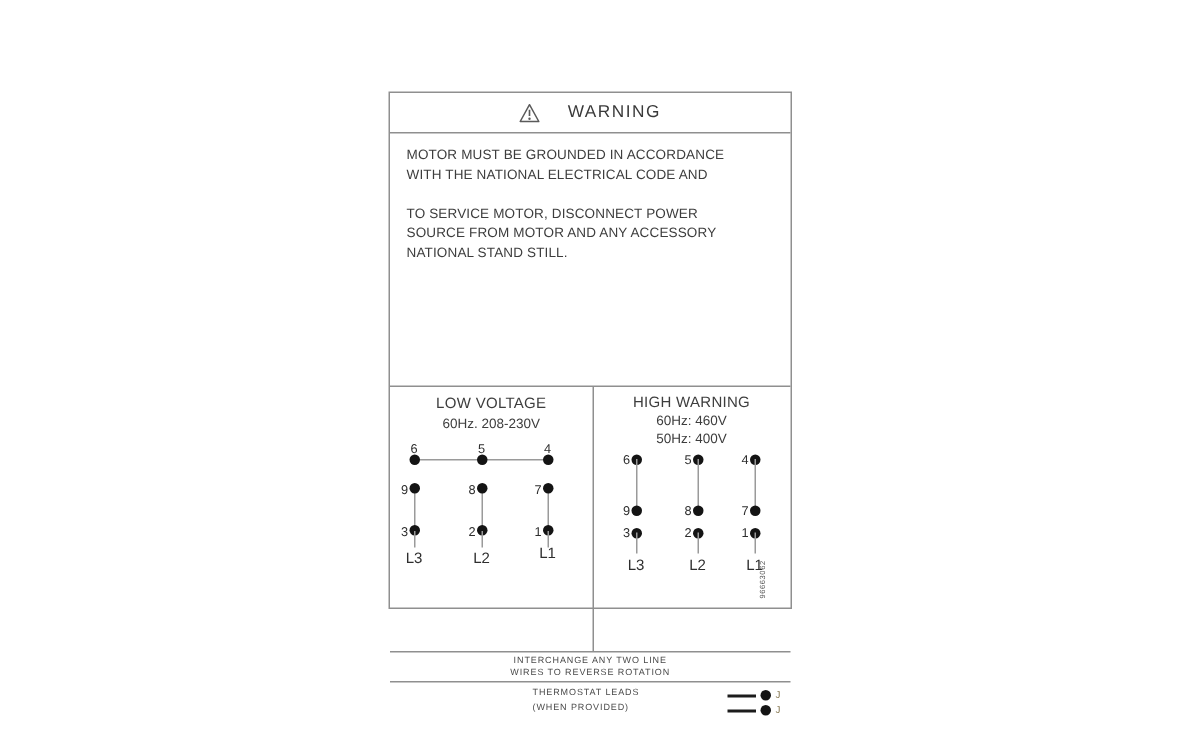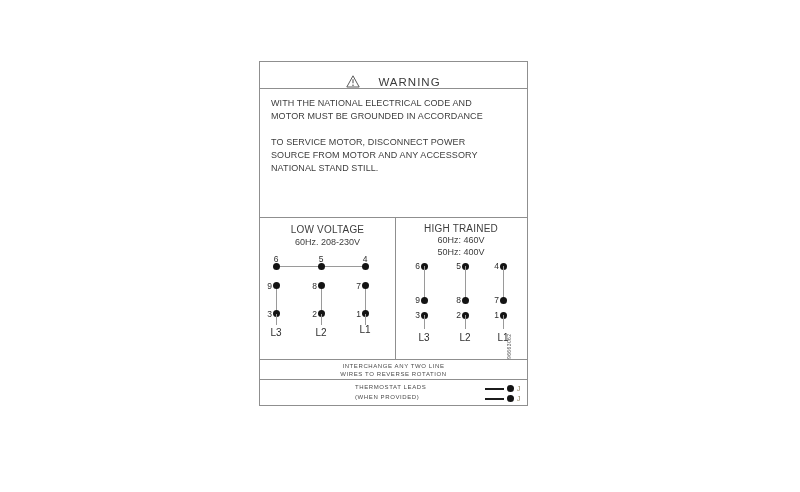--- a/index.html
+++ b/index.html
@@ -8,31 +8,31 @@
     position:relative; width:800px; height:492px; background:#ffffff;
     font-family:"Liberation Sans", sans-serif; color:#3d3d3d; overflow:hidden;
   }
   .label {
     position:absolute; left:259px; top:61px; width:269px; height:345px;
     border:1px solid #8f8f8f; background:#ffffff;
   }
   
   .hdr {
     height:27px; border-bottom:1px solid #8f8f8f;
-    display:flex; align-items:flex-end; justify-content:center; gap:18px;
+    display:flex; align-items:center; justify-content:center; gap:18px;
   }
   .hdr-title { font-size:11.5px; letter-spacing:1px; color:#3a3a3a; }
   
   .wbody { height:128px; padding:8px 0 0 11px; }
   .wline { font-size:9px; line-height:13px; letter-spacing:0.1px; white-space:nowrap; }
   .pgap { height:13px; }
   
   .volt {
-    position:relative; height:143px;
-    border-top:1px solid #8f8f8f; border-bottom:1px solid #8f8f8f;
+    position:relative; height:178px;
+    border-top:1px solid #8f8f8f; border-bottom:1px solid #8f8f8f;margin-top:40px;
   }
   .vdivider { position:absolute; left:135px; top:0; width:1px; height:100%; background:#8f8f8f; }
   .col-title { position:absolute; text-align:center; font-size:10px; letter-spacing:0.2px; white-space:nowrap; }
   .col-sub   { position:absolute; text-align:center; font-size:9px; white-space:nowrap; }
   .lv-title { left:0;   width:135px; top:6px; }
   .lv-sub   { left:0;   width:135px; top:19px; }
   .hv-title { left:136px; width:130px; top:5px; }
   .hv-sub1  { left:136px; width:130px; top:17px; }
   .hv-sub2  { left:136px; width:130px; top:29px; }
   
@@ -71,22 +71,22 @@
     <div class="hdr">
       <svg width="14" height="13" viewBox="0 0 14 13">
         <path d="M7 0.8 L13.2 12 L0.8 12 Z" fill="none" stroke="#5a5a5a" stroke-width="1" stroke-linejoin="round"></path>
         <line x1="7" y1="4.2" x2="7" y2="8.3" stroke="#5a5a5a" stroke-width="1.1"></line>
         <circle cx="7" cy="10.2" r="0.8" fill="#5a5a5a"></circle>
       </svg>
       <span class="hdr-title">WARNING</span>
     </div>
 
     <div class="wbody">
+      <div class="wline">MOTOR MUST BE GROUNDED IN ACCORDANCE</div>
       <div class="wline">WITH THE NATIONAL ELECTRICAL CODE AND</div>
-      <div class="wline">MOTOR MUST BE GROUNDED IN ACCORDANCE</div>
       <div class="pgap"></div>
       <div class="wline">TO SERVICE MOTOR, DISCONNECT POWER</div>
       <div class="wline">SOURCE FROM MOTOR AND ANY ACCESSORY</div>
       <div class="wline">NATIONAL STAND STILL.</div>
     </div>
 
     <div class="volt">
       <div class="vdivider"></div>
 
       <div class="col-title lv-title">LOW VOLTAGE</div>
@@ -119,21 +119,21 @@
       <div class="dot" style="left:102px; top:92px;"></div>
 
       <div class="wire-v" style="left:16px;  top:96px; height:11px;"></div>
       <div class="wire-v" style="left:61px;  top:96px; height:11px;"></div>
       <div class="wire-v" style="left:105px; top:96px; height:11px;"></div>
 
       <span class="llab" style="left:4px;  top:109px;">L3</span>
       <span class="llab" style="left:49px; top:109px;">L2</span>
       <span class="llab" style="left:93px; top:106px;">L1</span>
 
-      <div class="col-title hv-title">HIGH TRAINED</div>
+      <div class="col-title hv-title">HIGH WARNING</div>
       <div class="col-sub hv-sub1">60Hz: 460V</div>
       <div class="col-sub hv-sub2">50Hz: 400V</div>
 
       <span class="tnum left" style="left:148px; top:43px;">6</span>
       <span class="tnum left" style="left:189px; top:43px;">5</span>
       <span class="tnum left" style="left:227px; top:43px;">4</span>
       <div class="dot" style="left:161px; top:45px;"></div>
       <div class="dot" style="left:202px; top:45px;"></div>
       <div class="dot" style="left:240px; top:45px;"></div>
 

